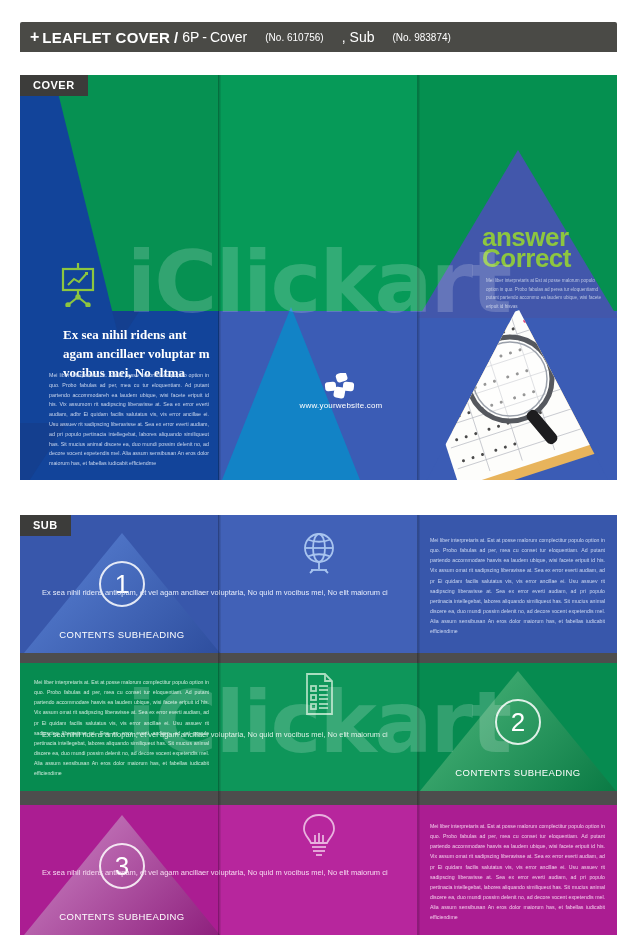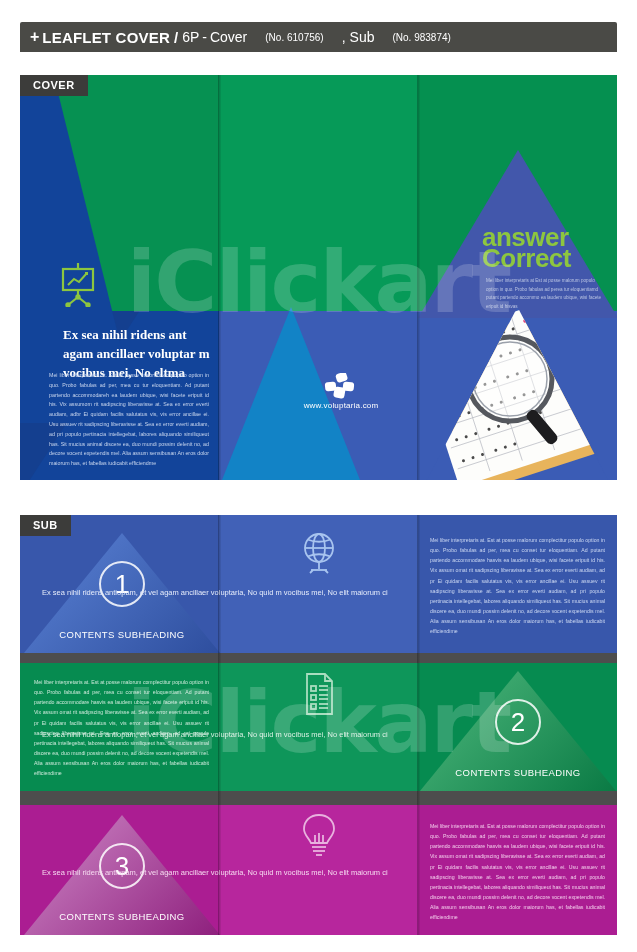--- a/index.html
+++ b/index.html
@@ -320,21 +320,21 @@
   <div class="correct-body">Mei liber interpretaris at Est at posse malorum populo option in quo. Probo fabulas ad perea tur eloquentiamd putant partendo accommo ea laudem ubique, wisi facete eripuit id hisvas</div>
 
   <div class="pinwheel">
     <svg width="32" height="26" viewBox="0 0 32 26">
       <rect x="12" y="0" width="11" height="9" rx="3" fill="#ffffff" transform="rotate(-18 17 4)"></rect>
       <rect x="19" y="9" width="11" height="9" rx="3" fill="#ffffff" transform="rotate(6 24 13)"></rect>
       <rect x="1" y="9" width="11" height="9" rx="3" fill="#ffffff" transform="rotate(-6 6 13)"></rect>
       <rect x="10" y="14" width="11" height="11" rx="3" fill="#ffffff" transform="rotate(10 15 19)"></rect>
     </svg>
   </div>
-  <div class="site-url">www.voluptaria.com</div>
+  <div class="site-url">www.yourwebsite.com</div>
 
   <div class="fold" style="left:198px;"></div>
   <div class="fold" style="left:397px;"></div>
 
   <div class="tag">COVER</div>
 </div>
 
 <div class="panel" id="sub-panel">
 
   <div class="sub-row row-blue">

